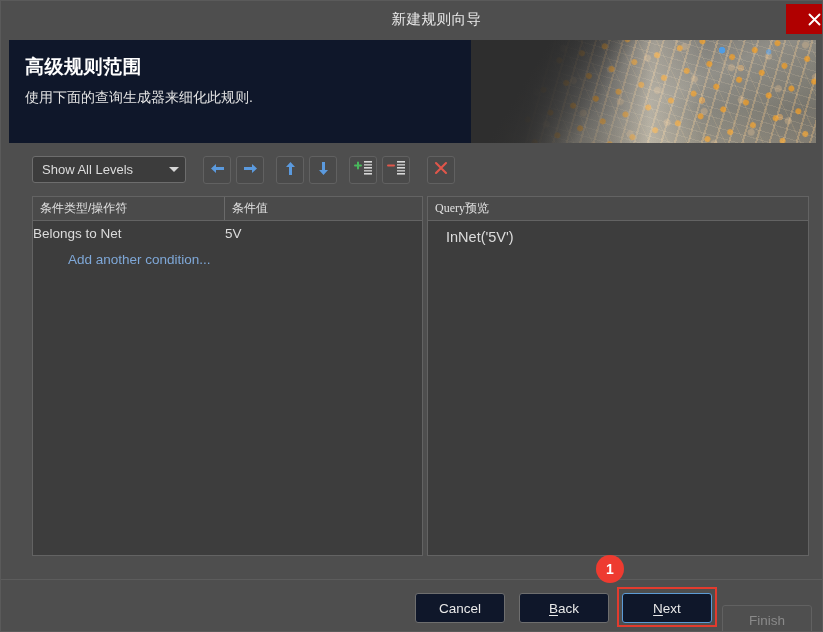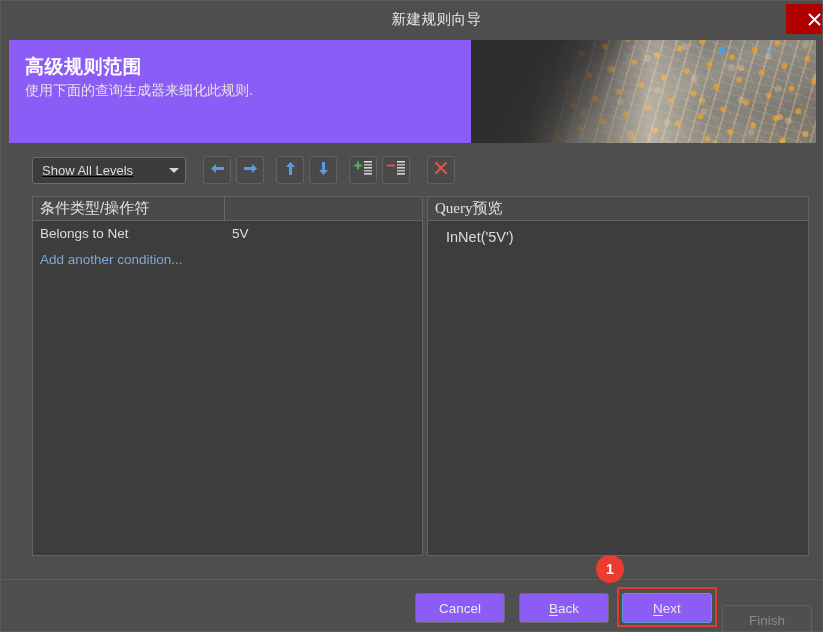--- a/index.html
+++ b/index.html
@@ -53,21 +53,21 @@
   }
   .close-button svg { display:block; }
 
   
   .banner {
     position: absolute;
     left: 8px;
     top: 39px;
     width: 807px;
     height: 103px;
-    background: #8b5cf6;
+    background: #0f172a;
     overflow: hidden;
   }
   .banner-art {
     position: absolute;
     right: 0;
     top: 0;
     width: 345px;
     height: 103px;
     overflow: hidden;
   }
@@ -131,21 +131,21 @@
     top: 14px;
     color: #ffffff;
     font-size: 19px;
     font-weight: bold;
     letter-spacing: 0.5px;
     user-select: none;
   }
   .banner-sub {
     position: absolute;
     left: 16px;
-    top: 42px;
+    top: 49px;
     color: #e3e3e3;
     font-size: 14px;
     user-select: none;
   }
 
   
   .body-area {
     position: absolute;
     left: 8px;
     top: 142px;
@@ -153,22 +153,21 @@
     height: 430px;
     background: #4e4e4e;
   }
 
   
   .toolbar {
     position: absolute;
     left: 23px;
     top: 13px;
     display: flex;
-    align-items: flex-end;
-    text-decoration: underline;
+    align-items: flex-start;
   }
   .combo {
     width: 154px;
     height: 27px;
     background: #3c3c3c;
     border: 1px solid #6d6d6d;
     border-radius: 3px;
     display: flex;
     align-items: center;
     padding: 0 6px 0 9px;
@@ -237,21 +236,21 @@
   .hdr-row {
     height: 23px;
     background: #4a4a4a;
     border-bottom: 1px solid #636363;
     display: flex;
     align-items: center;
     flex: none;
   }
   .hdr-cell {
     color: #e0e0e0;
-    font-size: 15px;
+    font-size: 12px;
     padding-left: 7px;
     box-sizing: border-box;
     height: 100%;
     display: flex;
     align-items: center;
     user-select: none;
   }
   .hdr-cell.c1 { width: 192px; border-right: 1px solid #6a6a6a; }
   .hdr-cell.c2 { flex: 1; }
   .hdr-cell.cq { flex: 1; font-family: Liberation Serif, serif; }
@@ -260,36 +259,37 @@
     flex: 1;
     position: relative;
   }
   .row {
     height: 25px;
     display: flex;
     align-items: center;
   }
   .cell {
     font-size: 13.5px;
-    padding-left: 7px;
+    padding-left: 0;
     box-sizing: border-box;
     color: #dcdcdc;
     user-select: none;
   }
   .cell.c1 { width: 192px; }
   .cell.c2 { flex: 1; }
   .addrow {
     height: 27px;
     display: flex;
     align-items: center;
     padding-left: 7px;
     color: #7fa8d8;
     font-size: 13.5px;
     cursor: pointer;
     user-select: none;
+    margin-left: 28px;
   }
   .query-body {
     flex: 1;
     padding: 7px 15px 0 18px;
   }
   .query-text {
     color: #dcdcdc;
     font-size: 14.5px;
     user-select: text;
   }
@@ -302,21 +302,21 @@
     width: 823px;
     height: 54px;
     background: #4e4e4e;
     border-top: 1px solid #5c5c5c;
   }
   .btn {
     position: absolute;
     top: 13px;
     width: 90px;
     height: 30px;
-    background: #8b5cf6;
+    background: #0f172a;
     border: 1px solid #6e6e6e;
     border-radius: 3px;
     color: #e9e9e9;
     font-size: 13.5px;
     display: flex;
     align-items: center;
     justify-content: center;
     box-sizing: border-box;
     cursor: pointer;
     user-select: none;
@@ -474,20 +474,21 @@
           </svg>
         </span>
       </div>
     </div>
 
     <div class="panels">
 
       <div class="panel-left">
         <div class="hdr-row">
           <div class="hdr-cell c1">条件类型/操作符</div>
+          <div class="hdr-cell c2">条件值</div>
         </div>
         <div class="grid-body">
           <div class="row">
             <div class="cell c1">Belongs to Net</div>
             <div class="cell c2">5V</div>
           </div>
           <div class="addrow">Add another condition...</div>
         </div>
       </div>
 

